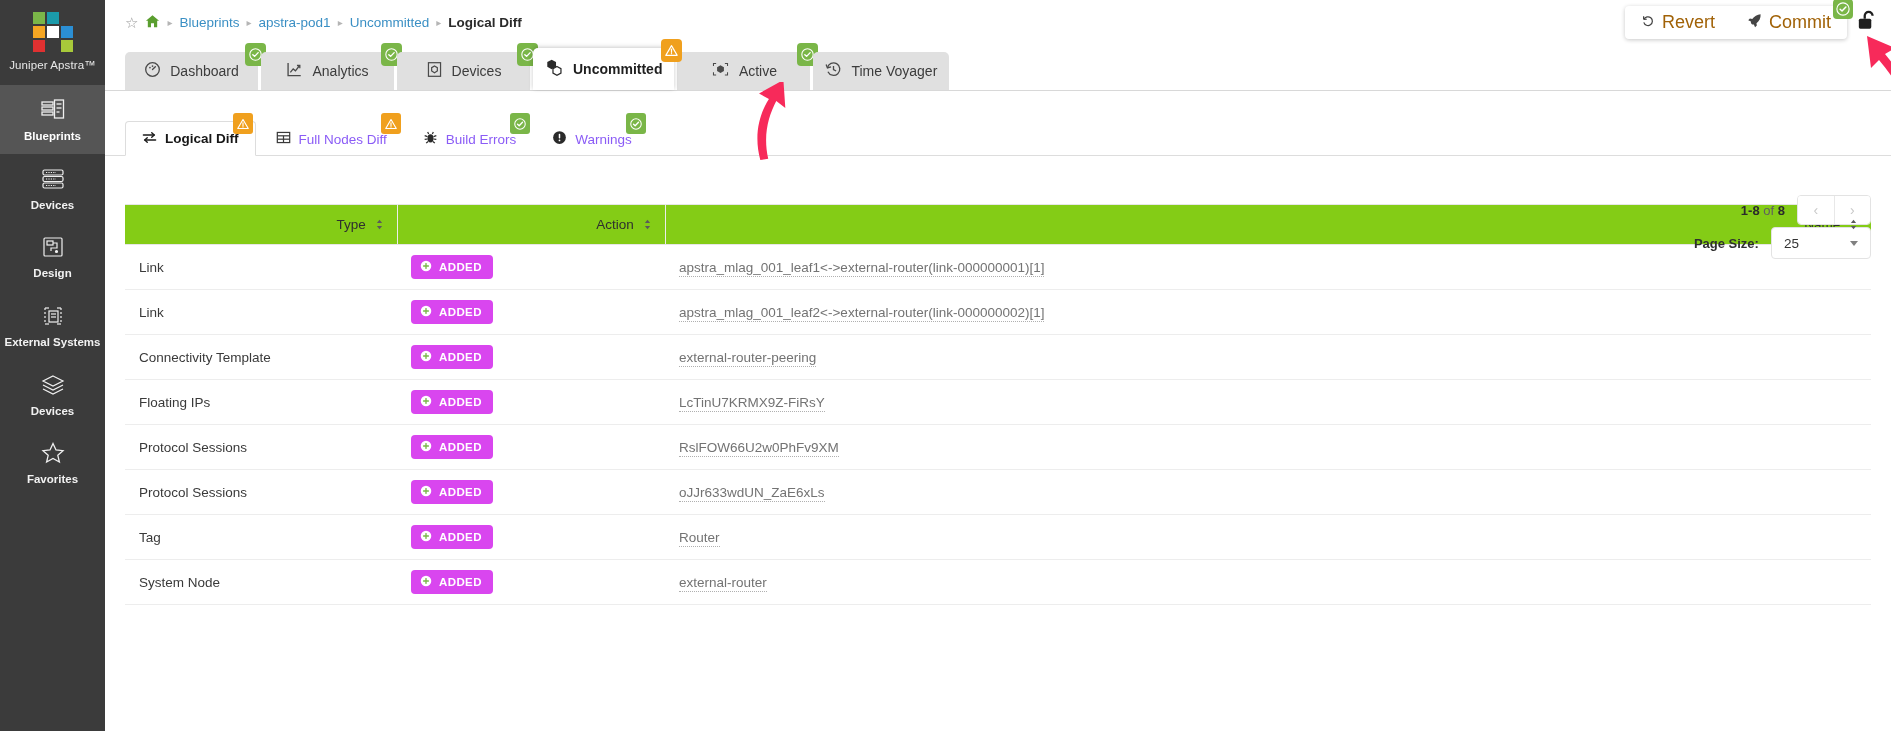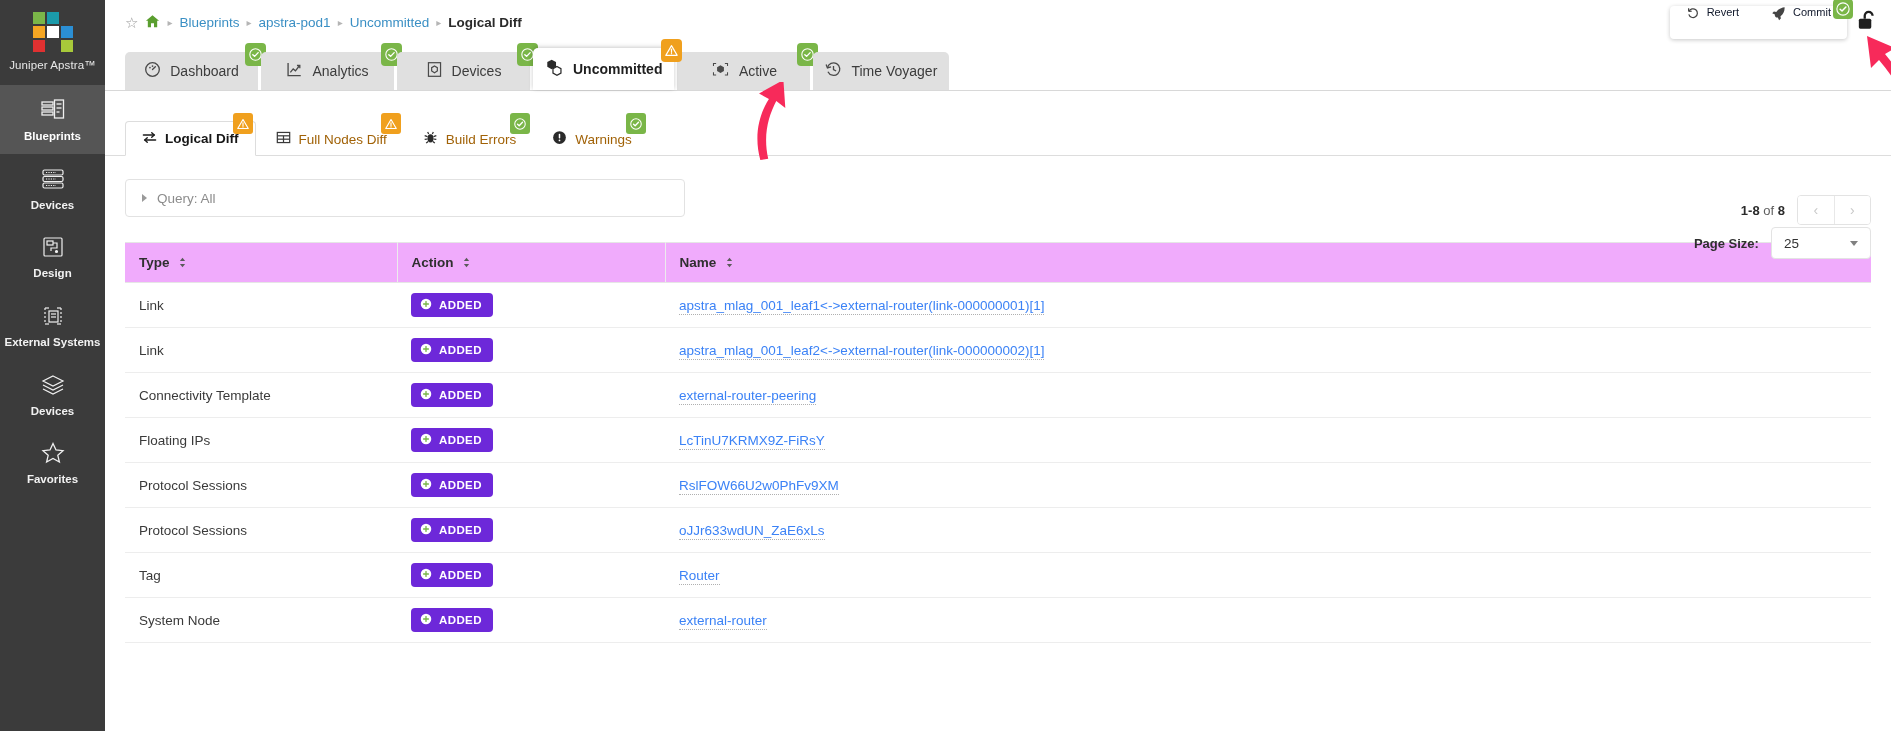--- a/index.html
+++ b/index.html
@@ -61,22 +61,22 @@
   .crumb-current { color: #2b2b2b; font-weight: 700; }
 
   .topright { position: absolute; right: 10px; top: 6px; display: flex; align-items: center; gap: 0; }
   .action-group {
     background: #fff; border-radius: 4px; height: 33px;
     display: flex; align-items: center;
     box-shadow: 0 1px 4px rgba(0,0,0,.22);
     position: relative; z-index: 3;
   }
   .action-btn {
-    display: flex; gap: 7px;
-    padding: 0 16px; height: 33px; font-size: 11px; color: #0f172a;
+    display: flex; align-items: center; gap: 7px;
+    padding: 0 16px; height: 33px; font-size: 18px; color: #a16207;
     cursor: pointer; background: transparent; border: none;
     font-family: "Liberation Sans", sans-serif;
   }
   .action-badge {
     position: absolute; top: -7px; right: -6px;
     width: 20px; height: 20px; border-radius: 4px; background: #7ab648;
     display: flex; align-items: center; justify-content: center; z-index: 4;
   }
   .lock-wrap { margin-left: 10px; margin-right: 2px; display: flex; align-items: center; }
 
@@ -103,21 +103,21 @@
     display: flex; align-items: center; justify-content: center;
   }
   .tab-badge.ok { background: #7ab648; }
   .tab-badge.warn { background: #f0a01e; }
   .tabs-underline { height: 1px; background: #d8d8d8; margin-top: 0; }
 
   
   .subtabs-row { padding-left: 20px; display: flex; align-items: flex-end; height: 38px; margin-top: 27px; position: relative; }
   .subtab {
     position: relative; height: 34px; display: flex; align-items: center; gap: 8px;
-    padding: 0 16px; font-size: 13.5px; color: #a16207; cursor: pointer;
+    padding: 0 16px; font-size: 13.5px; color: #8b5cf6; cursor: pointer;
     margin-right: 4px;
   }
   .subtab.active {
     background: #fff; font-weight: 700; color: #171717;
     border: 1px solid #ddd; border-bottom: 1px solid #fff;
     border-radius: 4px 4px 0 0; height: 35px; z-index: 3;
   }
   .subtab-badge {
     position: absolute; top: -9px; right: 2px;
     width: 20px; height: 21px; border-radius: 3px;
@@ -156,40 +156,40 @@
     width: 100px; height: 32px; border: 1px solid #e3e3e3; border-radius: 4px;
     display: flex; align-items: center; justify-content: space-between;
     padding: 0 12px; font-size: 13.5px; color: #333; cursor: pointer; background: #fff;
   }
   .caret { width: 0; height: 0; border-top: 5px solid #808080;
            border-left: 4px solid transparent; border-right: 4px solid transparent; }
 
   
   table.diff { width: 100%; border-collapse: collapse; margin-top: 25px; table-layout: fixed; }
   table.diff th {
-    text-align: left; font-size: 13.5px; color: #2f2f2f; font-weight: 700;
-    padding: 12px 14px; background: #f0abfc;
+    text-align: right; font-size: 13.5px; color: #2f2f2f; font-weight: 400;
+    padding: 12px 14px; background: #84cc16;
     border-top: 1px solid #e6e6e6; border-bottom: 1px solid #e6e6e6;
     border-right: 1px solid #ececec;
   }
   table.diff th:last-child { border-right: none; }
   table.diff td {
     font-size: 13.5px; color: #3a3a3a; padding: 10px 14px;
     border-bottom: 1px solid #ededed; vertical-align: middle;
   }
   .col-type { width: 272px; }
   .col-action { width: 268px; }
   .sort-ico { display: inline-block; margin-left: 6px; position: relative; top: 1px; }
   .badge-added {
     display: inline-flex; align-items: center; gap: 7px;
-    background: #6d28d9; color: #fff; border-radius: 4px;
+    background: #d946ef; color: #fff; border-radius: 4px;
     padding: 5px 11px 5px 9px; font-size: 11.5px; font-weight: 700; letter-spacing: .4px;
   }
   .name-link {
-    color: #3b82f6; text-decoration: none;
+    color: #737373; text-decoration: none;
     border-bottom: 1px dotted #b0b0b0; cursor: pointer; padding-bottom: 1px;
   }
 
   
   .arrow { position: absolute; pointer-events: none; z-index: 20; }
 </style>
 </head>
 <body>
 
 <div class="sidebar">
@@ -523,24 +523,20 @@
             <circle cx="8" cy="8" r="7" fill="none" stroke="#fff" stroke-width="1.4"></circle>
             <path d="M4.7 8.2 L6.9 10.3 L11.3 5.7" fill="none" stroke="#fff" stroke-width="1.8" stroke-linecap="round" stroke-linejoin="round"></path>
           </svg>
       </span>
     </div>
   </div>
   <div class="subtabs-underline"></div>
 
   <div class="content">
     <div class="query-row">
-      <div class="query-box">
-        <span class="tri"></span>
-        <span>Query: All</span>
-      </div>
 
       <div class="paging">
         <div class="paging-text">
           <b>1-8</b><span> of </span><b>8</b>
         </div>
         <div class="pager">
           <div class="pager-btn">‹</div>
           <div class="pager-btn">›</div>
         </div>
       </div>

